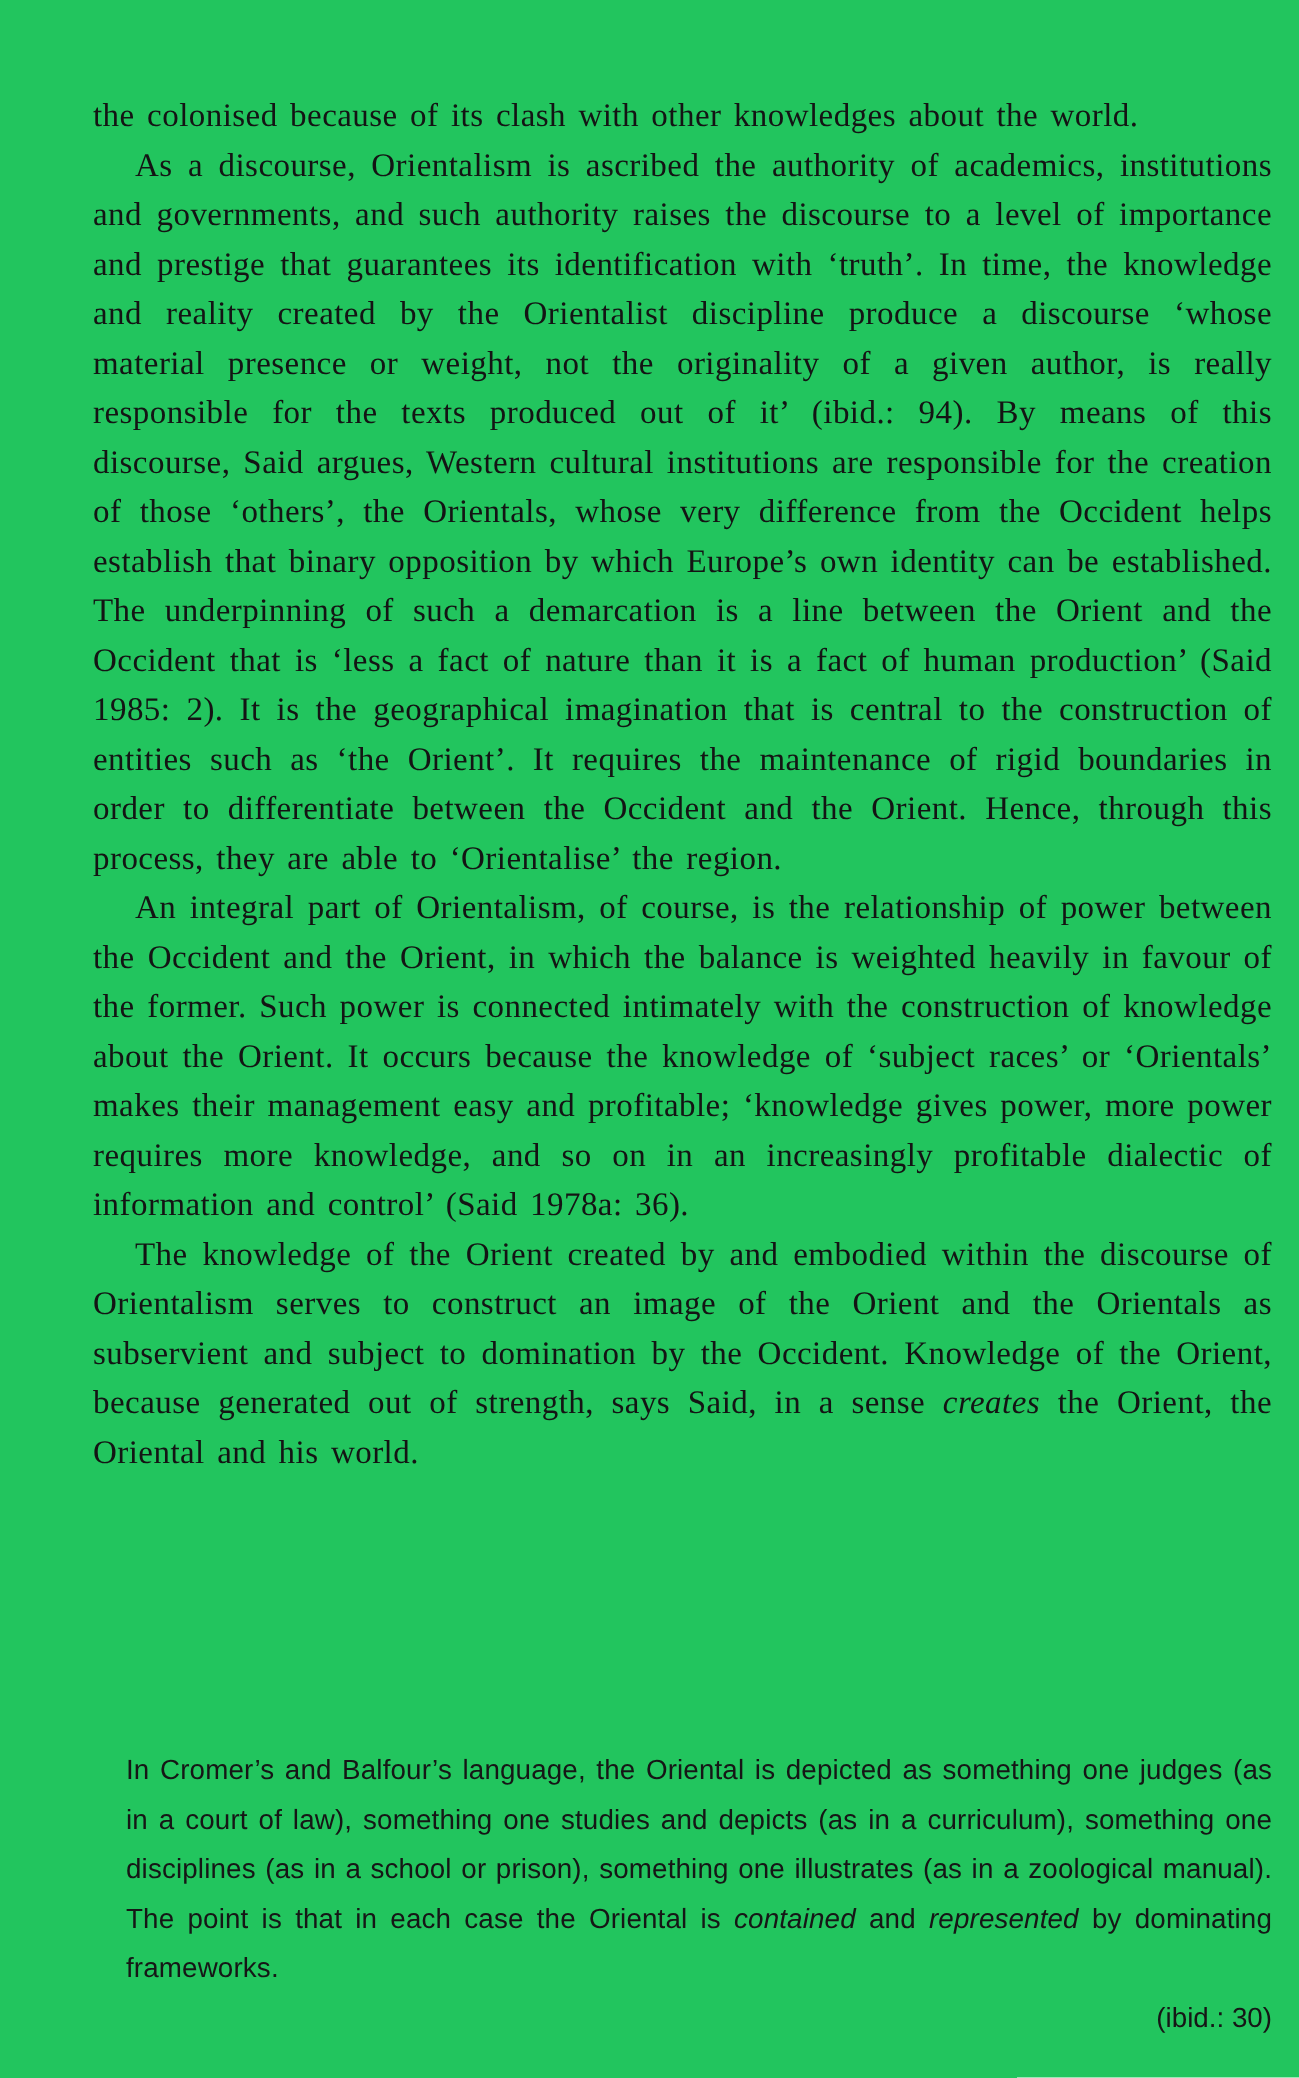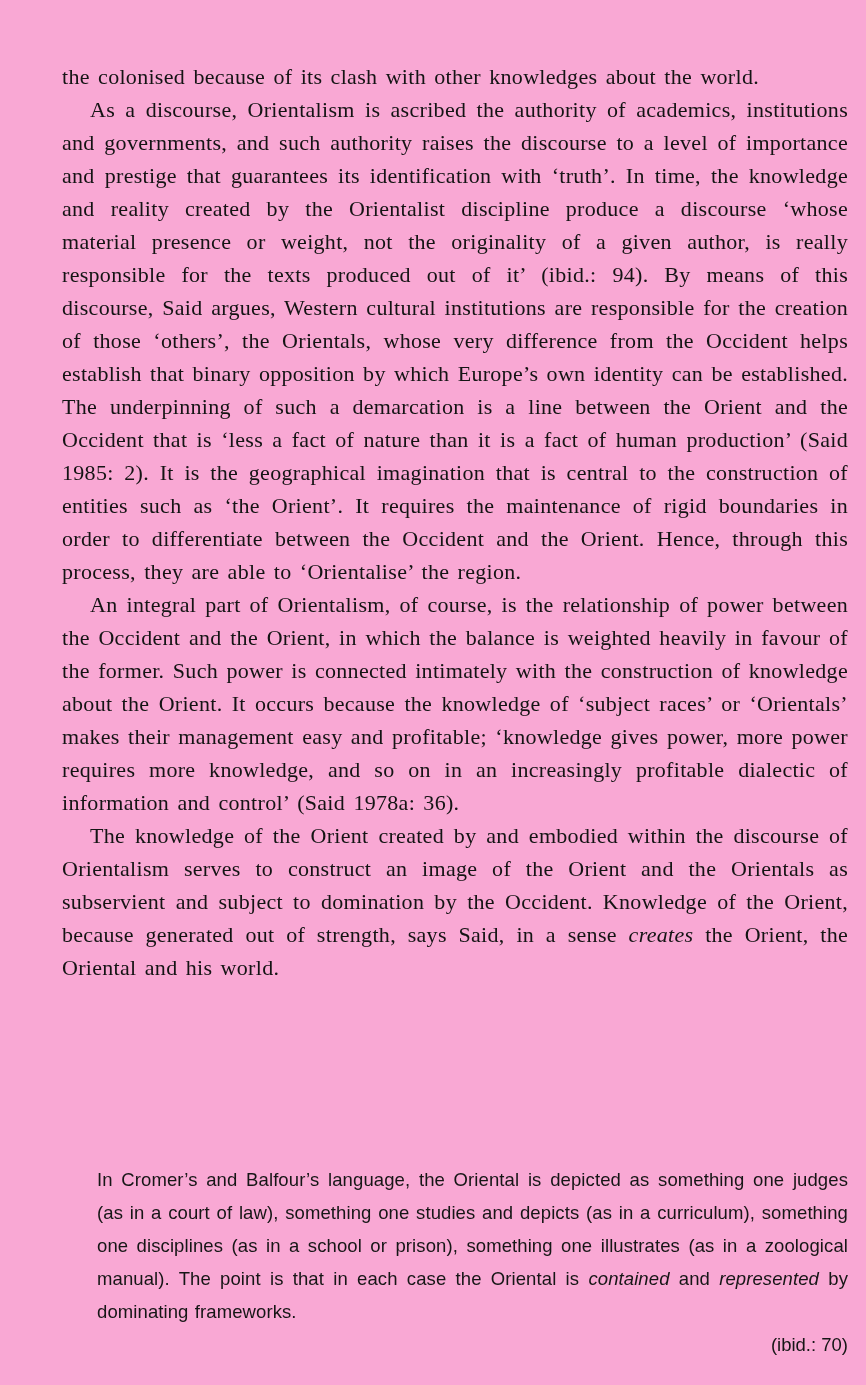--- a/index.html
+++ b/index.html
@@ -4,21 +4,21 @@
 <style>
   html, body {
     margin: 0;
     padding: 0;
     background: #ffffff;
   }
   .page {
     position: relative;
     width: 866px;
     height: 1385px;
-    background: #f9a8d4;
+    background: #22c55e;
     overflow: hidden;
   }
   .text-block {
     position: absolute;
     left: 62px;
     top: 60px;
     width: 786px;
   }
   .body-para {
     margin: 0;
@@ -33,21 +33,21 @@
   .body-para.indented {
     text-indent: 28px;
   }
   .quote-wrap {
     position: absolute;
     left: 62px;
     top: 1163px;
     width: 786px;
   }
   .quote-block {
-    margin: 0 0 0 35px;
+    margin: 0 0 0 22px;
     font-family: "Liberation Sans", sans-serif;
     font-size: 18.5px;
     line-height: 33px;
     text-align: justify;
     color: #161616;
     letter-spacing: 0.1px;
     word-spacing: 1px;
   }
   .attribution {
     margin: 0;
@@ -73,17 +73,17 @@
     <p class="body-para indented">An integral part of Orientalism, of course, is the relationship of power between the Occident and the Orient, in which the balance is weighted heavily in favour of the former. Such power is connected intimately with the construction of knowledge about the Orient. It occurs because the knowledge of ‘subject races’ or ‘Orientals’ makes their management easy and profitable; ‘knowledge gives power, more power requires more knowledge, and so on in an increasingly profitable dialectic of information and control’ (Said 1978a: 36).</p>
 
     <p class="body-para indented"><span>The knowledge of the Orient created by and embodied within the discourse of Orientalism serves to construct an image of the Orient and the Orientals as subservient and subject to domination by the Occident. Knowledge of the Orient, because generated out of strength, says Said, in a sense </span><em>creates</em><span> the Orient, the Oriental and his world.</span></p>
 
   </div>
 
   <div class="quote-wrap">
 
     <div class="quote-block"><span>In Cromer’s and Balfour’s language, the Oriental is depicted as something one judges (as in a court of law), something one studies and depicts (as in a curriculum), something one disciplines (as in a school or prison), something one illustrates (as in a zoological manual). The point is that in each case the Oriental is </span><em>contained</em><span> and </span><em>represented</em><span> by dominating frameworks.</span></div>
 
-    <div class="attribution">(ibid.: 70)</div>
+    <div class="attribution">(ibid.: 30)</div>
 
   </div>
 
 </div>
 
 </body></html>

